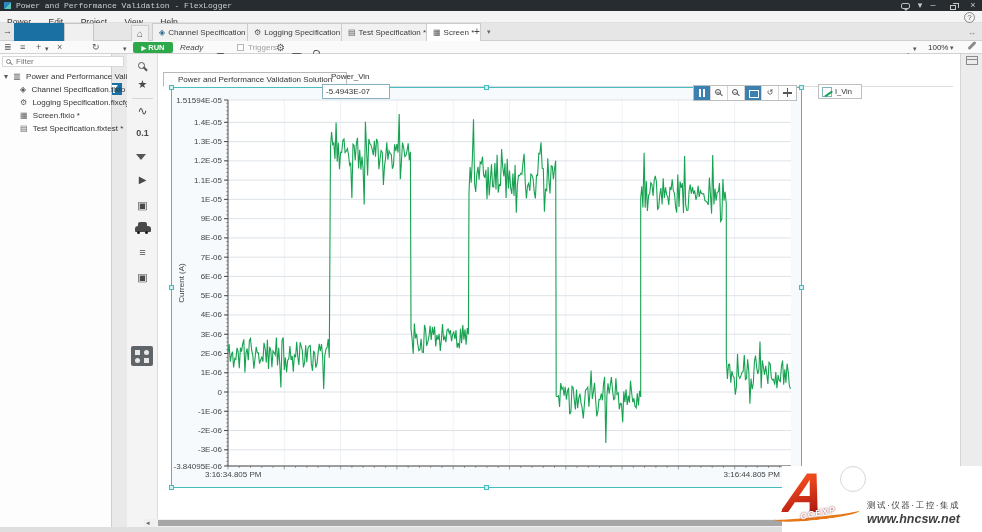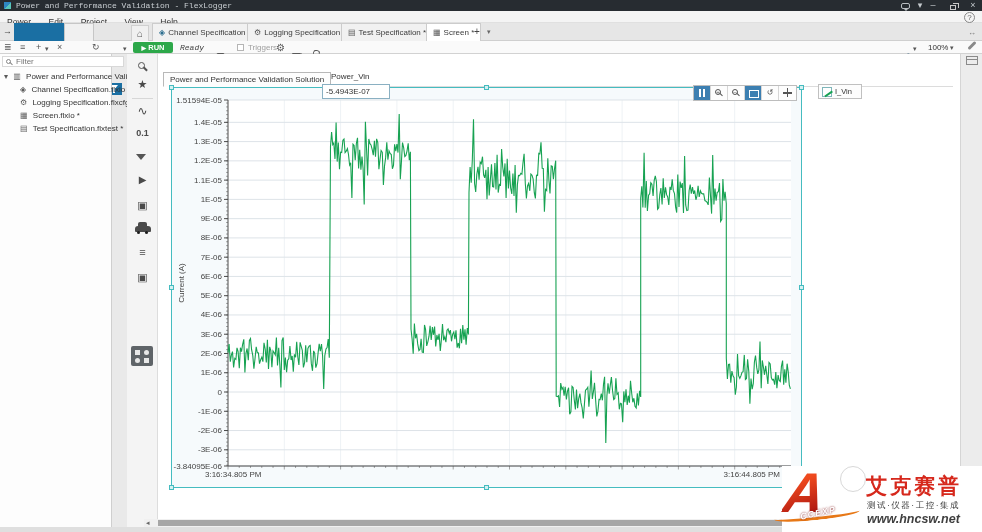--- a/index.html
+++ b/index.html
@@ -30,21 +30,21 @@
   .doc-tab { top:0; height:18px; background:#f1f1f1; border:1px solid #cccccc; border-bottom:none; font-size:8px; color:#3a3a3a; line-height:17px; padding:0 6px; white-space:nowrap; }
   .doc-tab .ticon { font-size:8px; color:#2c6e8f; margin-right:3px; }
   .doc-tab.active { background:#fff; }
   #doc-plus { left:474px; top:3px; font-size:10px; color:#444; }
   #doc-caret { left:487px; top:5px; font-size:7px; color:#666; }
 
   
   #toolrow { left:0; top:41px; width:982px; height:13px; background:#fafafa; border-bottom:1px solid #d2d2d2; }
   .ttool { top:1px; font-size:9px; color:#555; }
   #run-btn { left:133px; top:1px; width:40px; height:11px; background:#2da84a; border-radius:2px; color:#fff; font-size:7.5px; font-weight:bold; text-align:center; line-height:11px; }
-  #status-ready { left:180px; top:2px; font-style:italic; font-size:8px; color:#444;font-family:Liberation Mono, monospace; }
+  #status-ready { left:180px; top:2px; font-style:italic; font-size:8px; color:#444; }
   #chk-triggers { left:237px; top:3px; width:7px; height:7px; border:1px solid #b5b5b5; background:#fff; }
   #lbl-triggers { left:248px; top:2px; font-size:8px; color:#a0a0a0; }
   .bubble { width:9px; height:6px; border:1px solid #5a5a5a; border-radius:2px; position:relative; }
   .bubble::after { content:''; position:absolute; top:5px; left:2px; border:2px solid transparent; border-top-color:#5a5a5a; }
   .cam { width:9px; height:6px; background:#5a5a5a; border-radius:1px; position:relative; }
   .cam::after { content:''; position:absolute; left:9px; top:0; border:3px solid transparent; border-left-color:#5a5a5a; }
   .lock { width:8px; height:5px; background:#5a5a5a; border-radius:1px; position:relative; }
   .lock::before { content:''; position:absolute; top:-4px; left:3px; width:5px; height:4px; border:1.2px solid #5a5a5a; border-bottom:none; border-radius:3px 3px 0 0; transform:rotate(10deg); }
   .plug { width:9px; height:2px; background:#6f8b9d; transform:rotate(-35deg); position:relative; }
   .plug::before,.plug::after { content:''; position:absolute; width:3px; height:3px; border-radius:50%; background:#6f8b9d; top:-1px; }
@@ -73,21 +73,21 @@
   .funnel-f { position:absolute; left:9px; width:0; height:0; border-left:5px solid transparent; border-right:5px solid transparent; border-top:6px solid #555; }
   .car { position:absolute; left:8px; width:16px; height:6px; background:#4a4a4a; border-radius:3px 3px 1px 1px; }
   .car::before { content:''; position:absolute; top:-4px; left:3px; width:9px; height:4px; background:#4a4a4a; border-radius:2px 2px 0 0; }
   .car::after { content:''; position:absolute; bottom:-2px; left:2px; width:3px; height:3px; border-radius:50%; background:#1d1d1d; box-shadow:8px 0 0 #1d1d1d; }
   #pal-gallery { left:4px; top:292px; width:22px; height:20px; background:#5f6468; border-radius:2px; }
   #pal-gallery .g { position:absolute; background:#e8e8e8; }
 
   
   #main { left:158px; top:54px; width:802px; height:465px; background:#ffffff; }
   #doc-divider { left:163px; top:86px; width:790px; height:1px; background:#dcdcdc; }
-  #solution-tab { left:163px; top:72px; height:15px; background:#fdfdfd; border:1px solid #b8b8b8; border-bottom:1px solid #fdfdfd; font-size:8px; color:#333; line-height:14px; padding:0 6px; z-index:5; }
+  #solution-tab { left:163px; top:72px; height:15px; background:#fdfdfd; border:1px solid #b8b8b8; border-bottom:1px solid #fdfdfd; font-size:8px; color:#333; line-height:14px; padding:0 14px; z-index:5; }
 
   
   #widget-bg { left:172px; top:88px; width:629px; height:399px; background:#f6fafc; }
   #sel-border { left:171px; top:87px; width:631px; height:401px; border:1px solid #45bcc0; z-index:6; pointer-events:none; }
   .handle { position:absolute; width:5px; height:5px; background:#d6f0f1; border:1px solid #45bcc0; z-index:7; }
   #num-label { left:331px; top:72px; font-size:8px; color:#333; z-index:8; }
   #num-box { left:322px; top:84px; width:68px; height:15px; background:#fff; border:1px solid #8ab0c2; font-size:8px; color:#333; line-height:13px; padding-left:3px; z-index:8; }
   #graph-toolbar { left:693px; top:85px; height:16px; border:1px solid #bdbdbd; background:#fdfdfd; display:flex; z-index:8; }
   .gbtn { width:17px; height:14px; border-right:1px solid #d6d6d6; position:relative; font-size:8px; color:#555; text-align:center; line-height:13px; }
   .gbtn:last-child { border-right:none; }
@@ -526,16 +526,15 @@
   <span id="hscroll-arrow">◂</span>
   <div id="hscroll-thumb"></div>
 </div>
 <div class="abs" id="statusbar"></div>
 
 <div class="abs" id="watermark">
   <div id="wm-mascot"></div>
   <div id="wm-swoosh"></div>
   <div id="wm-a">A</div>
   <div id="wm-en">CCEXP</div>
-  <div id="wm-cn">艾克赛普</div>
   <div id="wm-tagline">测试·仪器·工控·集成</div>
   <div id="wm-url">www.hncsw.net</div>
 </div>
 
 </body></html>

